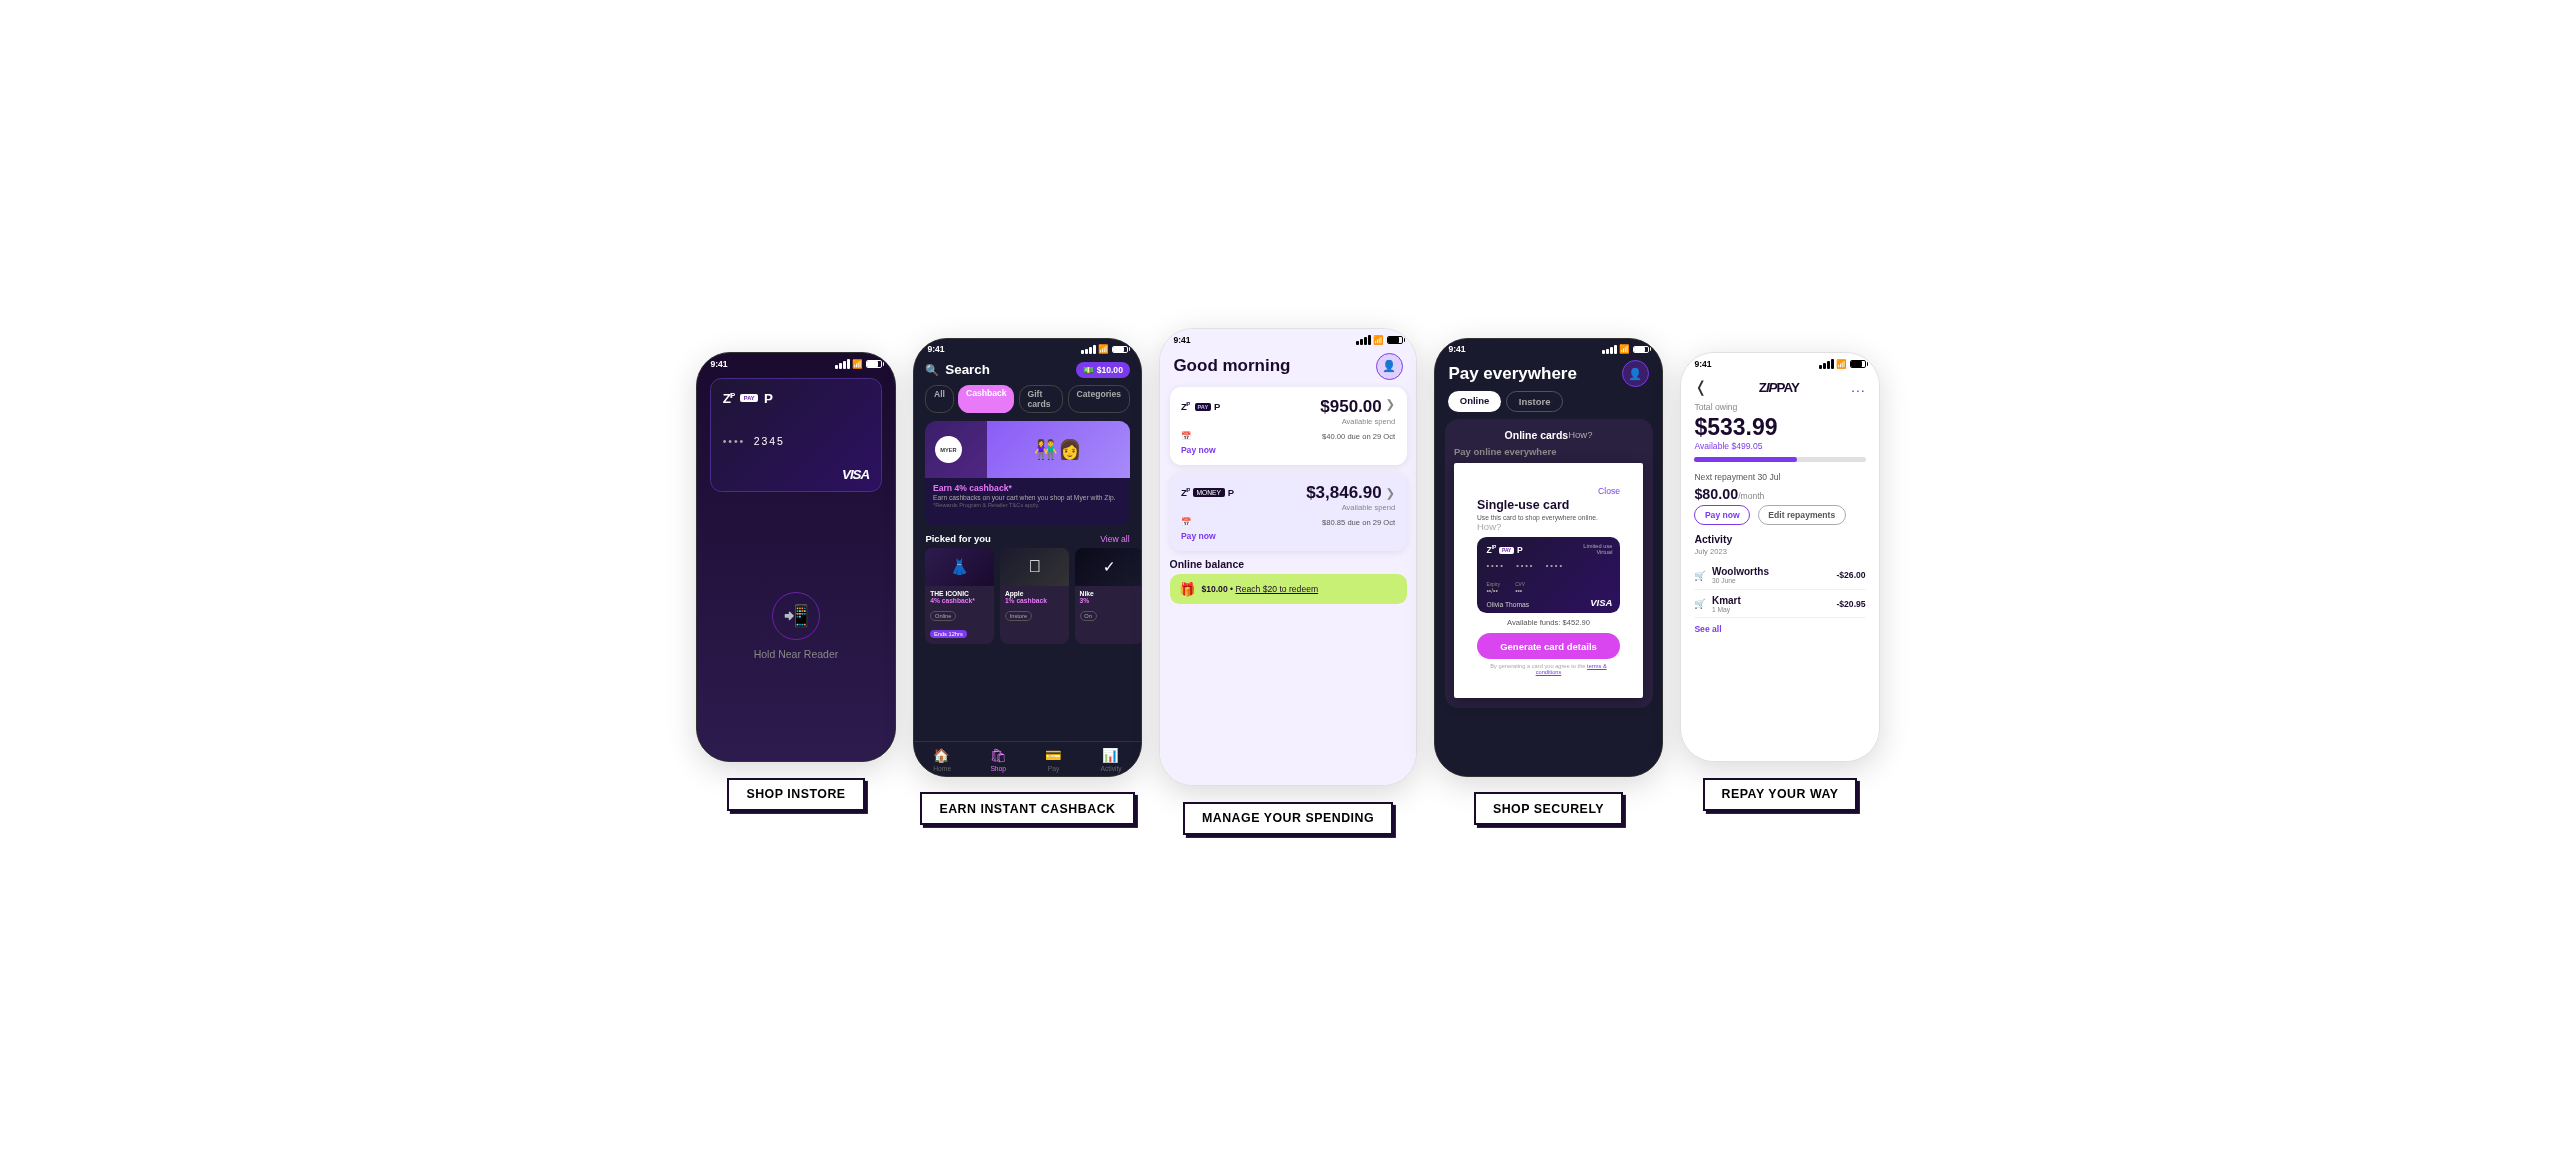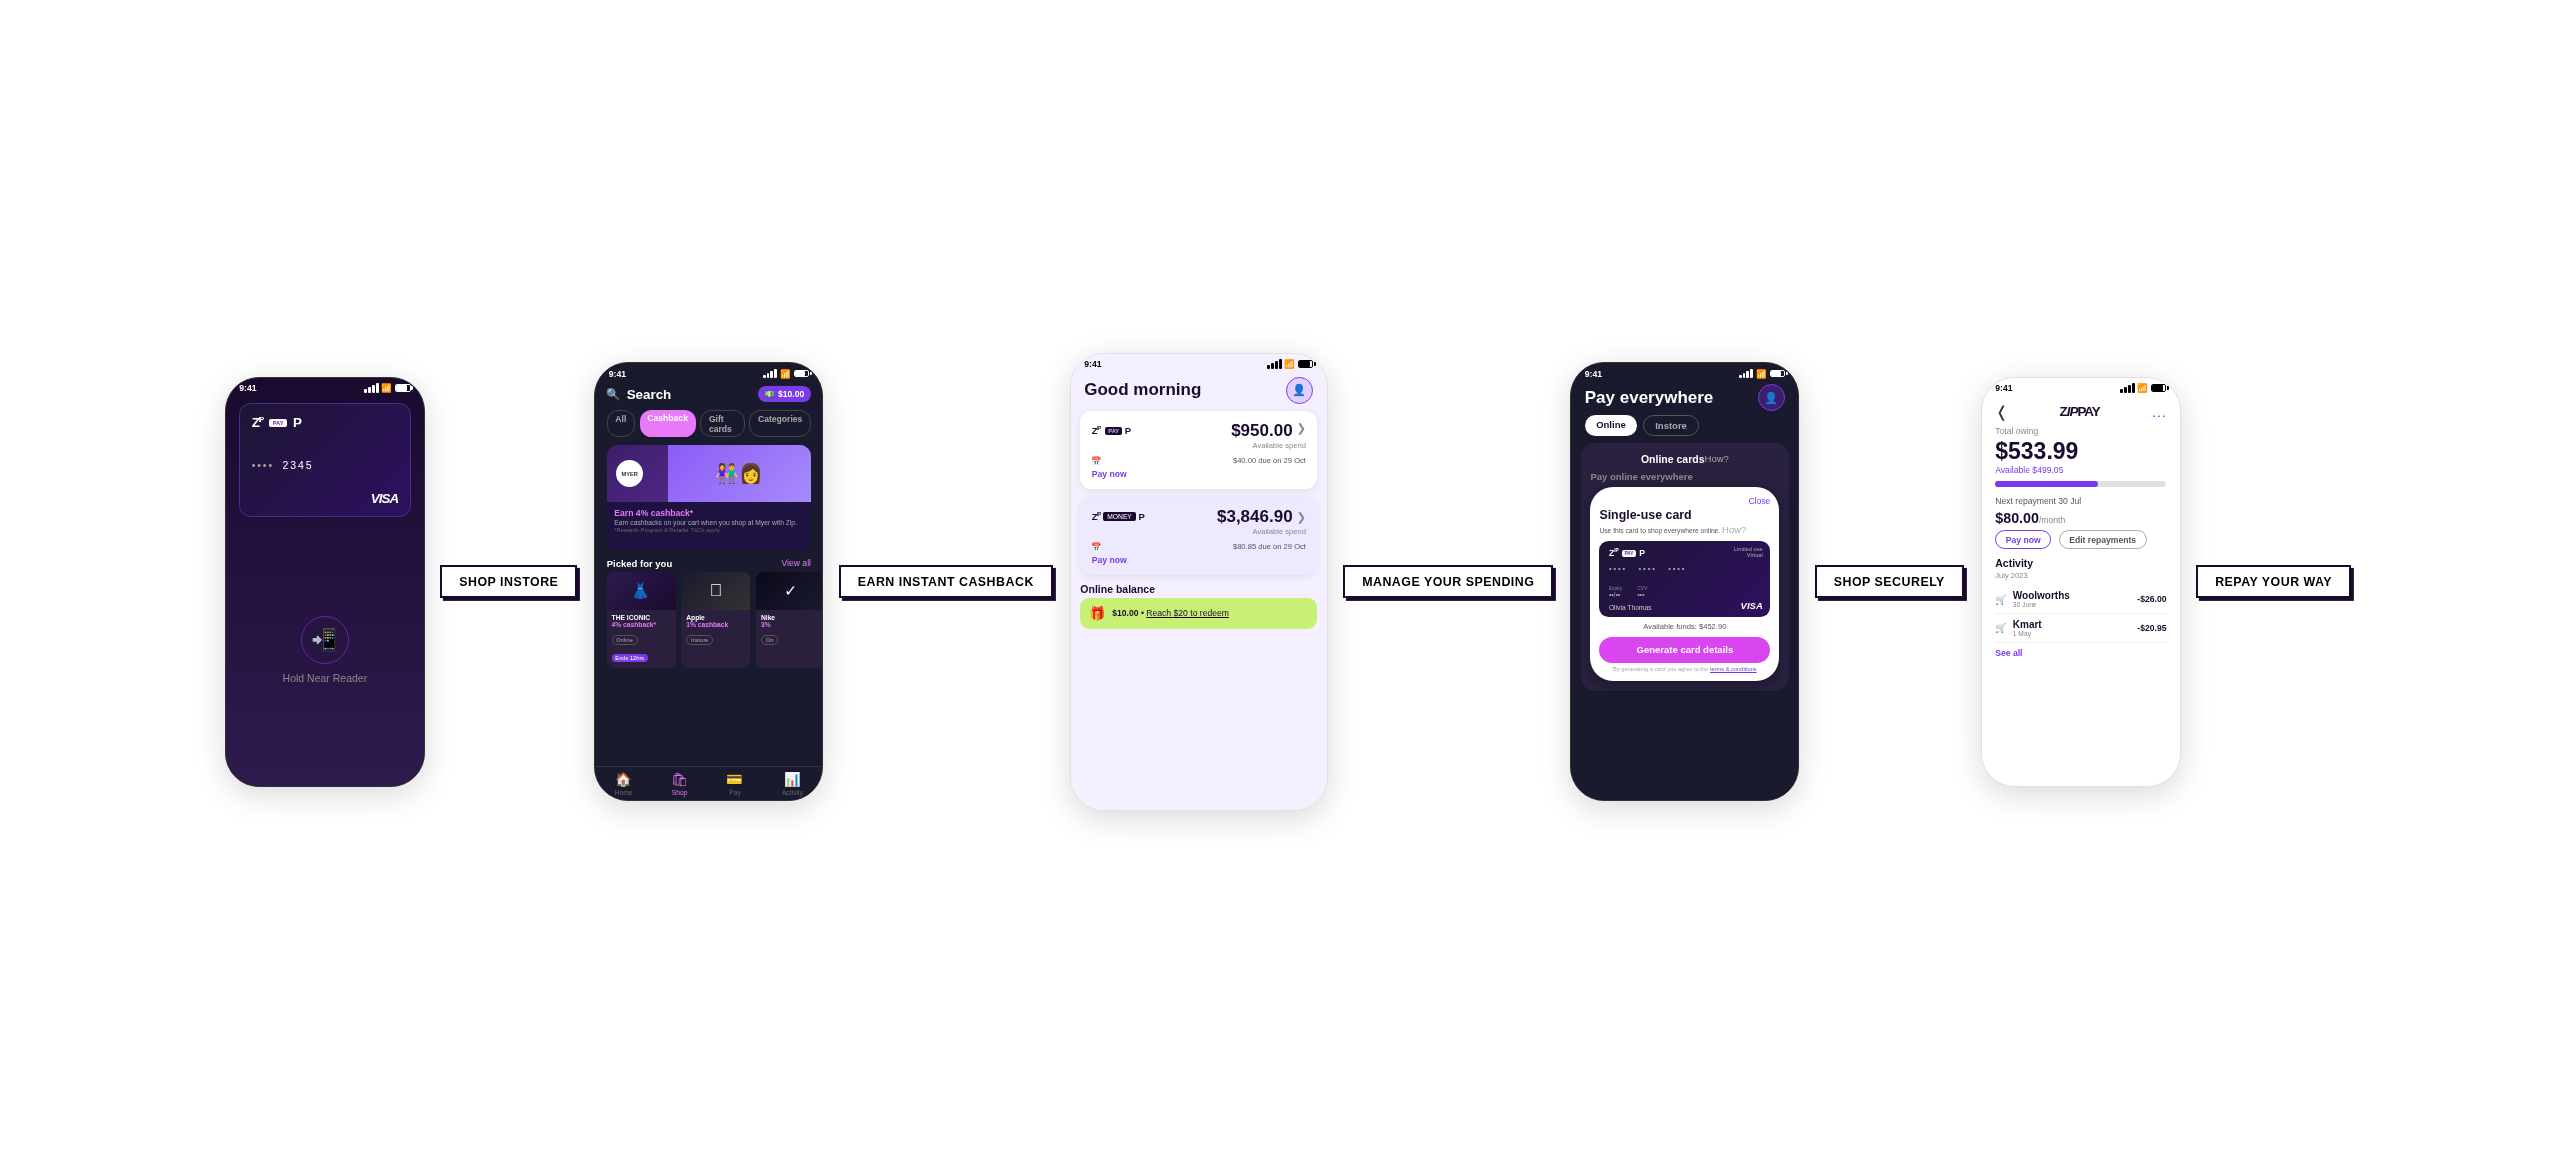--- a/index.html
+++ b/index.html
@@ -14,21 +14,21 @@
     }
     .phones-container {
       display: flex;
       gap: 17px;
       align-items: center;
       justify-content: center;
       flex-wrap: nowrap;
     }
     .phone-wrapper {
       display: flex;
-      flex-direction: row;
+      flex-direction: column;
       align-items: center;
       gap: 15.3px;
     }
     .phone {
       width: 210px;
       height: 420px;
       background: #fff;
       border-radius: 34px;
       border: 1.9px solid #e0e0e0;
       overflow: hidden;
@@ -288,21 +288,21 @@
       margin: 0 9.5px; background: #2a2040; border-radius: 13.4px;
       padding: 9.5px;
     }
     .online-cards-header {
       display: flex; justify-content: center; margin-bottom: 5.7px;
     }
     .online-cards-title { color: #fff; font-size: 10.5px; font-weight: 600; }
     .how-link { color: #aaa; font-size: 9.5px; }
     .pay-online-text { color: #888; font-size: 9.5px; font-weight: 600; padding-bottom: 5.7px; }
     .popup-card {
-      background: #fff; border-radius: 23px; padding: 9px;
+      background: #fff; border-radius: 2px; padding: 23px;
       box-shadow: 0 3.8px 15.3px rgba(0,0,0,0.3);
     }
     .close-btn { text-align: right; color: #7c3aed; font-size: 8.6px; cursor: pointer; }
     .single-use-title { font-size: 12.4px; font-weight: 700; color: #1a0a2e; margin: 1.9px 0; }
     .single-use-desc { font-size: 6.7px; color: #555; margin-bottom: 5.7px; }
     .virtual-card {
       background: linear-gradient(135deg, #1e1535, #2d1060);
       border-radius: 9.5px; padding: 7.6px 9.5px; position: relative; height: 76px;
     }
     .vc-logo { display: flex; align-items: center; gap: 2.9px; }

